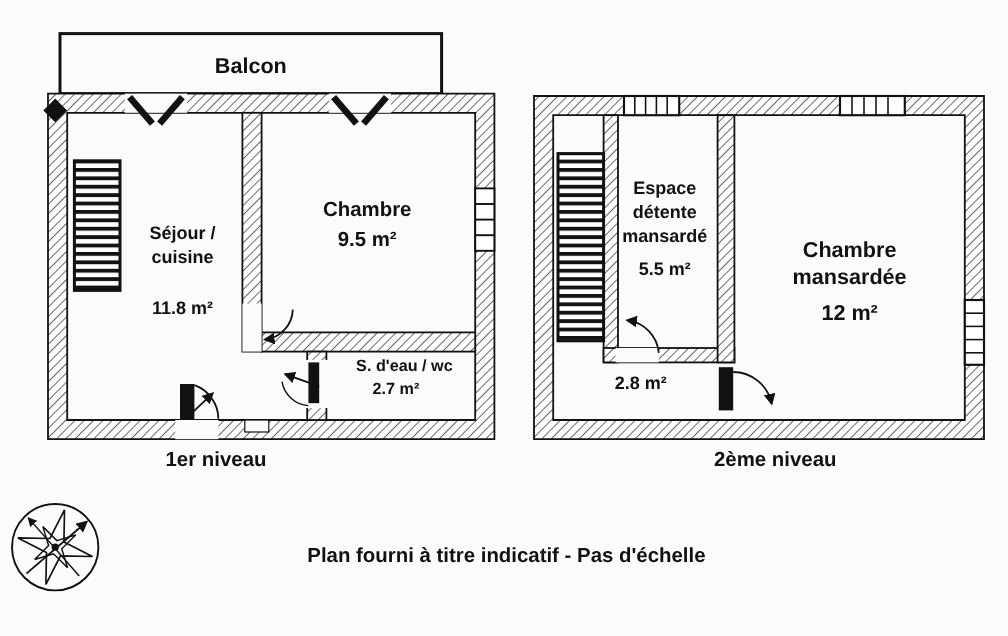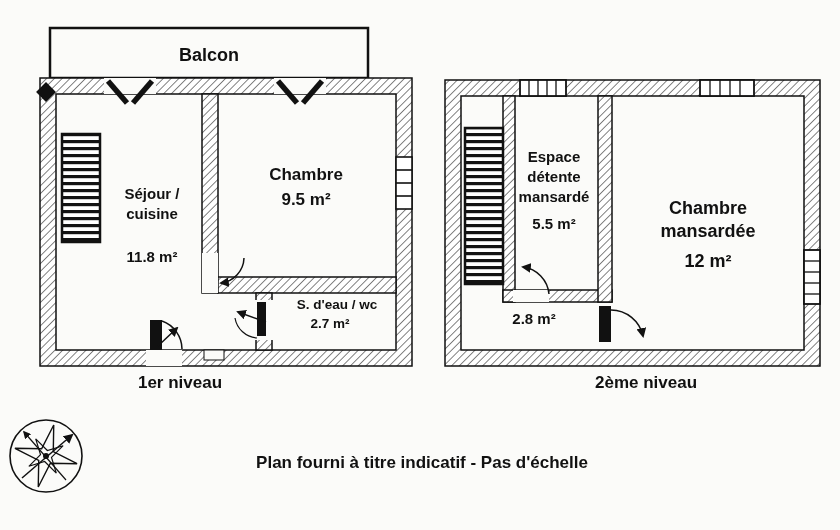--- a/index.html
+++ b/index.html
@@ -1,17 +1,17 @@
 <!DOCTYPE html>
 <html><head>
 <meta charset="utf-8">
 <style>
   html,body{margin:0;padding:0;background:#fbfbf9;}
   .canvas{position:relative;width:840px;height:530px;background:#fbfbf9;overflow:hidden;
-          font-family:"Liberation Sans",sans-serif;}
+          font-family:"Liberation Sans",sans-serif;border-radius:30px;}
   svg{position:absolute;left:0;top:0;}
   svg text{font-family:"Liberation Sans",sans-serif;fill:#111;}
   .t-balcon{font-size:18px;font-weight:700;}
   .t-room{font-size:15px;font-weight:700;}
   .t-room-lg{font-size:17px;font-weight:700;}
   .t-room-xl{font-size:18px;font-weight:700;}
   .t-room-sm{font-size:13.5px;font-weight:700;}
   .t-level{font-size:17px;font-weight:600;}
   .t-caption{font-size:17px;font-weight:700;}
   .wall{fill:url(#hatch);stroke:#111;stroke-width:1.5;}

